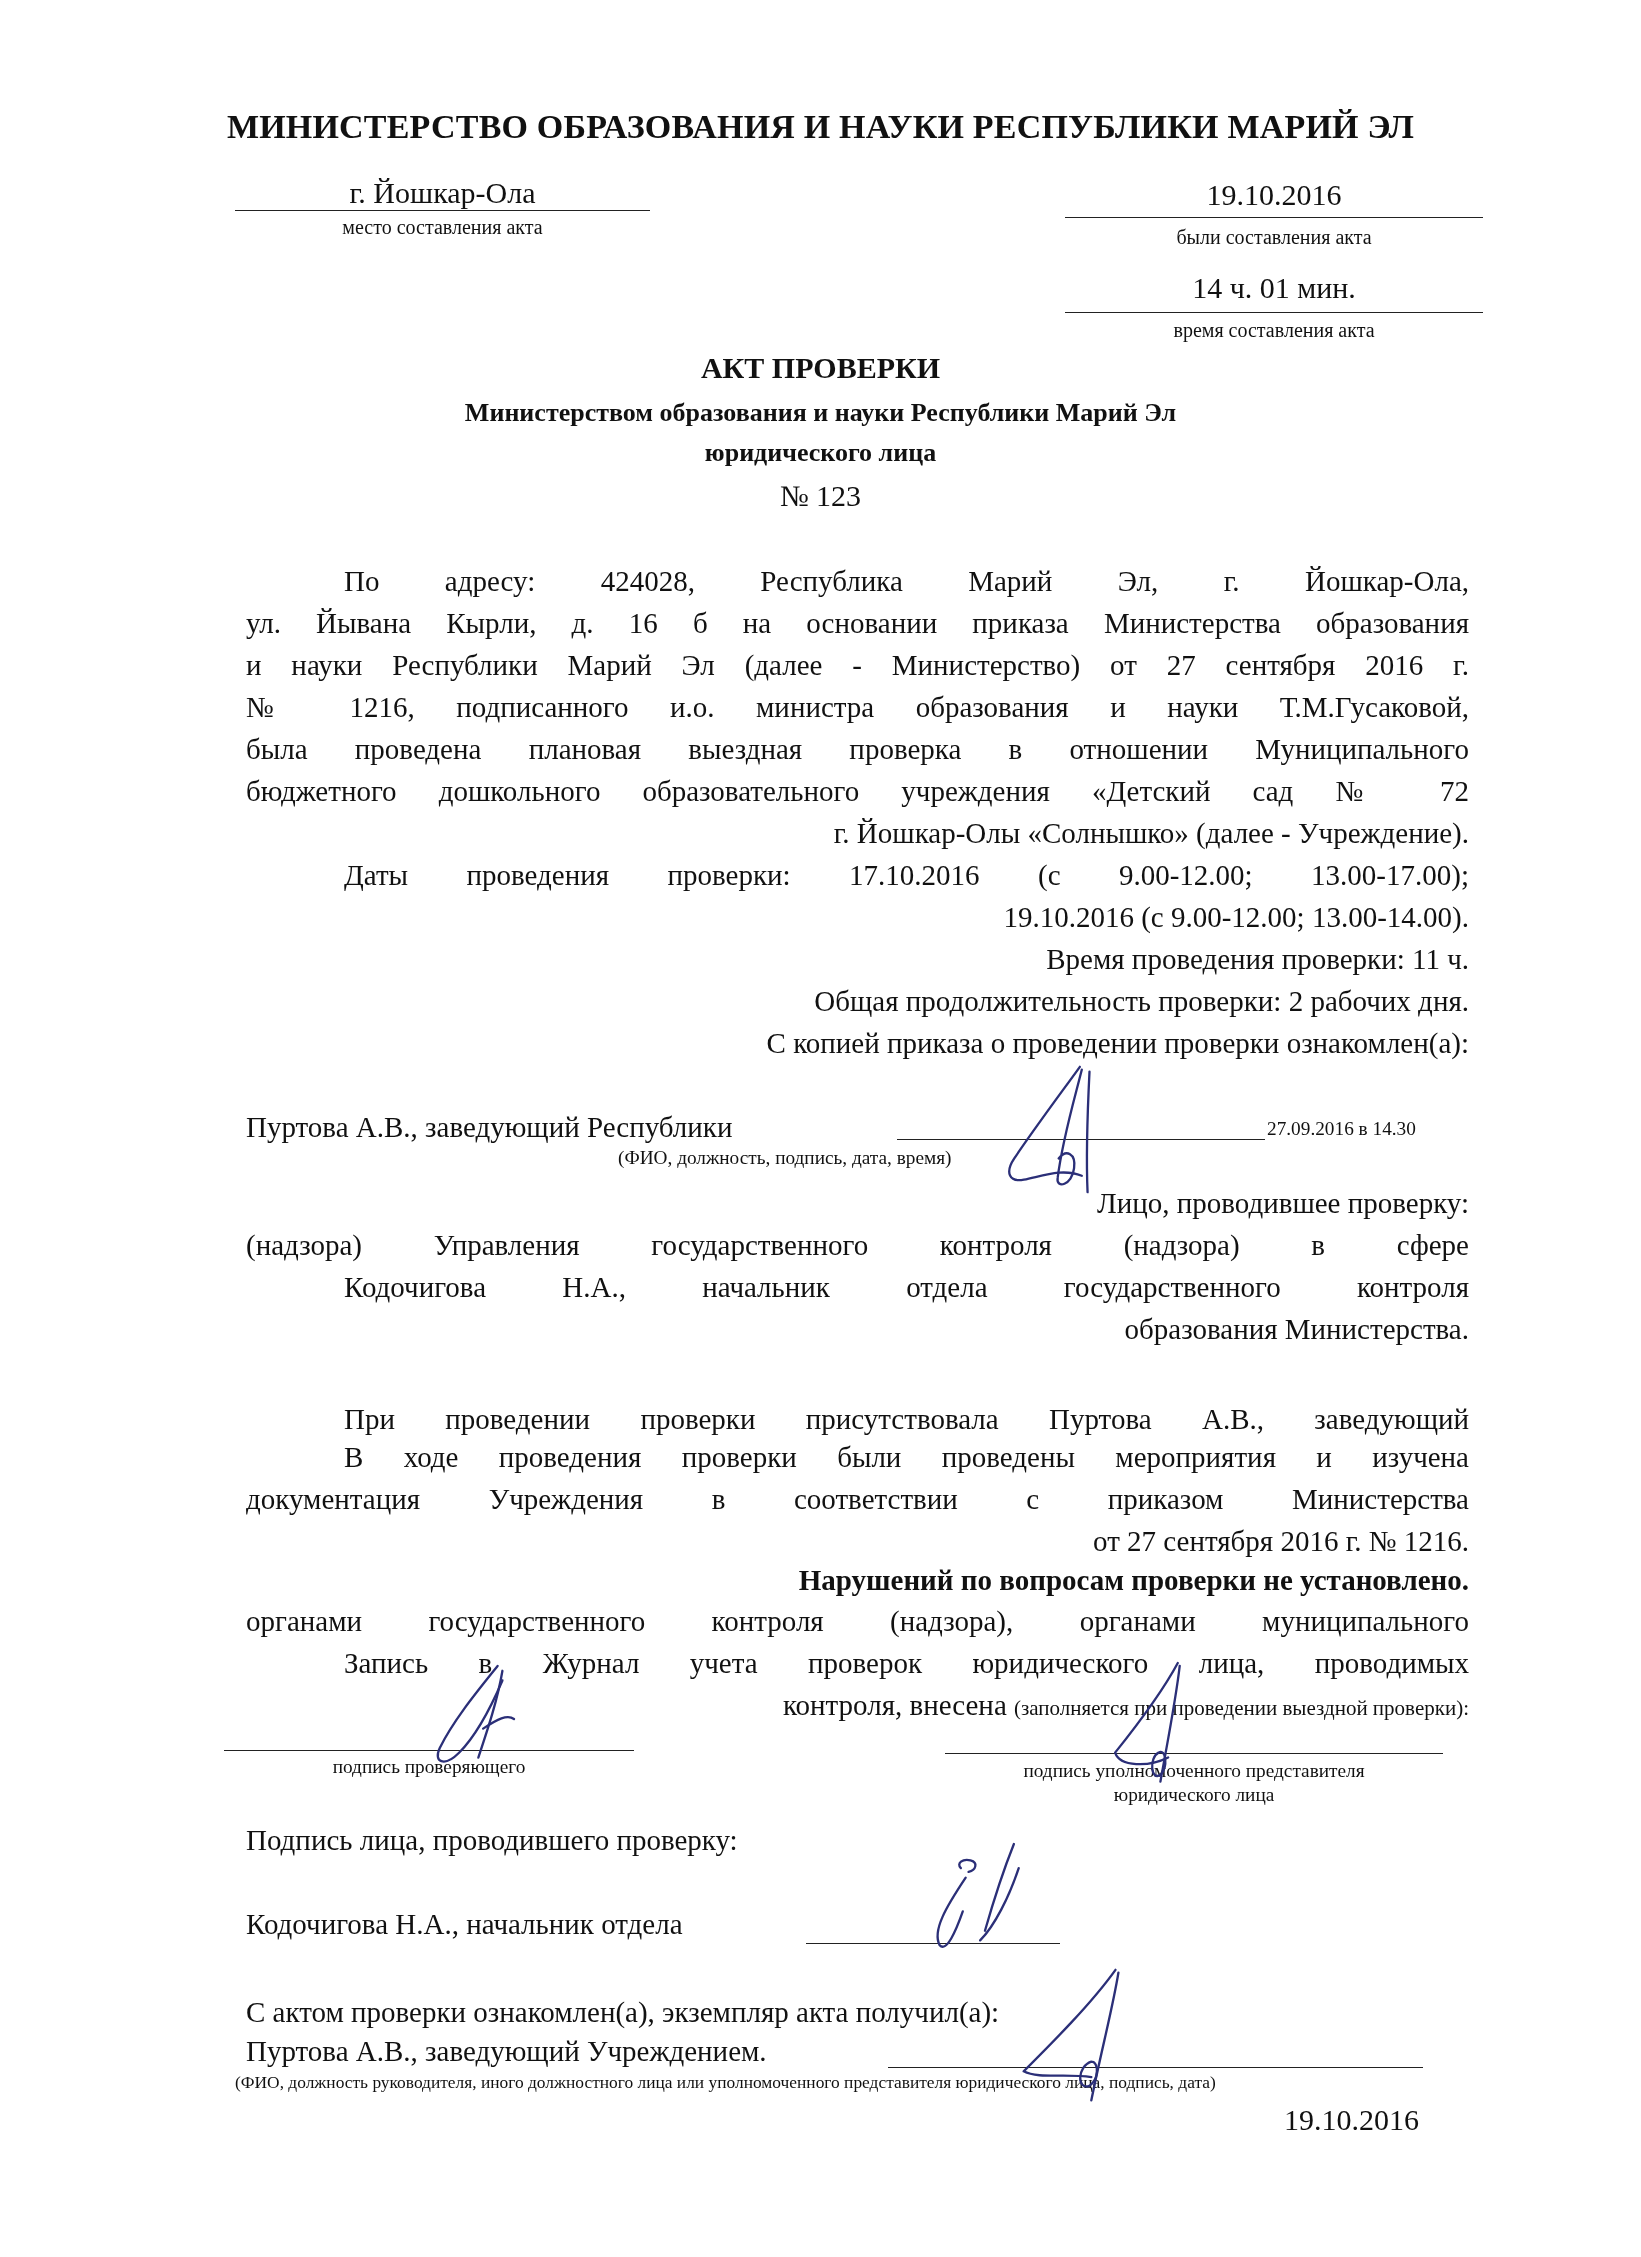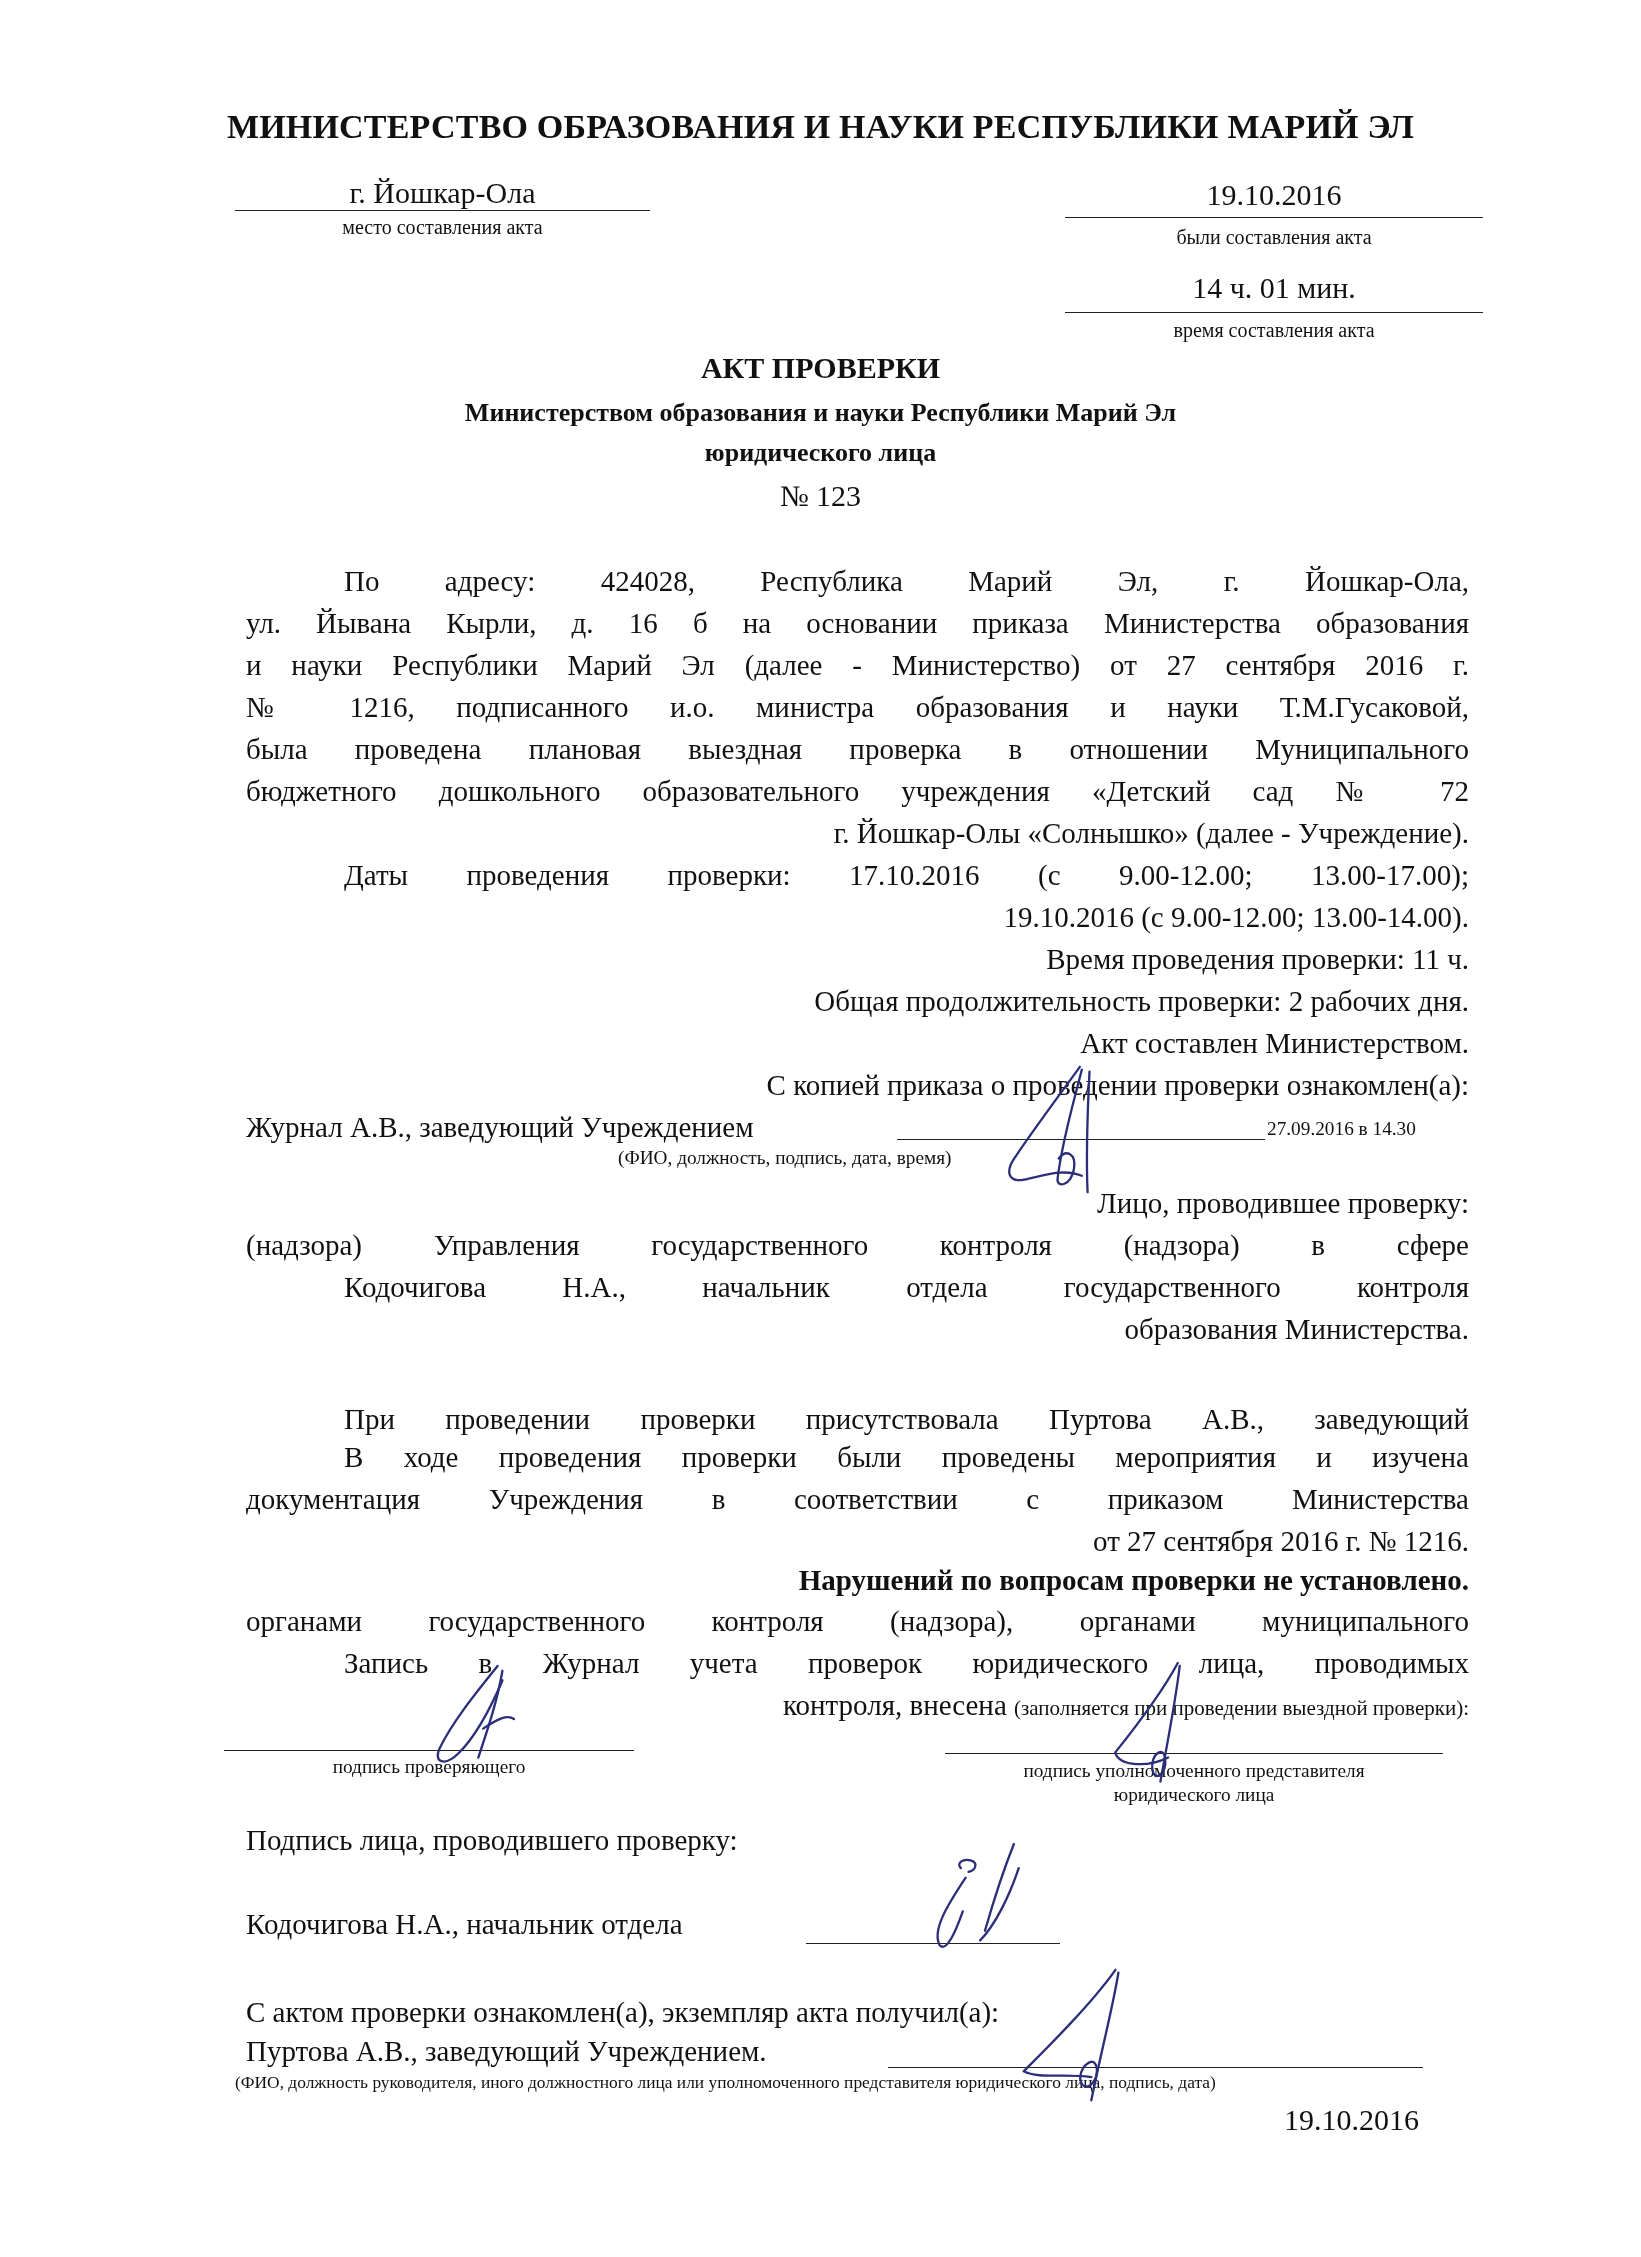--- a/index.html
+++ b/index.html
@@ -56,26 +56,25 @@
 </div>
 
 <div class="abs body" style="top:854px;">
   <span class="ln j ind">Даты проведения проверки: 17.10.2016 (с 9.00-12.00; 13.00-17.00);</span>
   <span class="ln">19.10.2016 (с 9.00-12.00; 13.00-14.00).</span>
 </div>
 
 <div class="abs body" style="top:938px;">
   <span class="ln ind">Время проведения проверки: 11 ч.</span>
   <span class="ln ind">Общая продолжительность проверки: 2 рабочих дня.</span>
-  <span class="ln ind">Акт составлен Министерством.</span>
   <span class="ln ind">С копией приказа о проведении проверки ознакомлен(а):</span>
 </div>
 
 <div class="abs body" style="top:1106px;">
-  <span>Журнал А.В., заведующий Учреждением</span>
+  <span>Пуртова А.В., заведующий Республики</span>
 </div>
 <div class="abs field-line" style="left:897px;width:368px;top:1139px;"></div>
 <div class="abs small" style="left:1267px;top:1118px;">27.09.2016 в 14.30</div>
 <div class="abs small" style="left:618px;top:1147px;">(ФИО, должность, подпись, дата, время)</div>
 
 <div class="abs body" style="top:1182px;">
   <span class="ln ind">Лицо, проводившее проверку:</span>
   <span class="ln j">(надзора) Управления государственного контроля (надзора) в сфере</span>
   <span class="ln j ind">Кодочигова Н.А., начальник отдела государственного контроля</span>
   <span class="ln">образования Министерства.</span>

